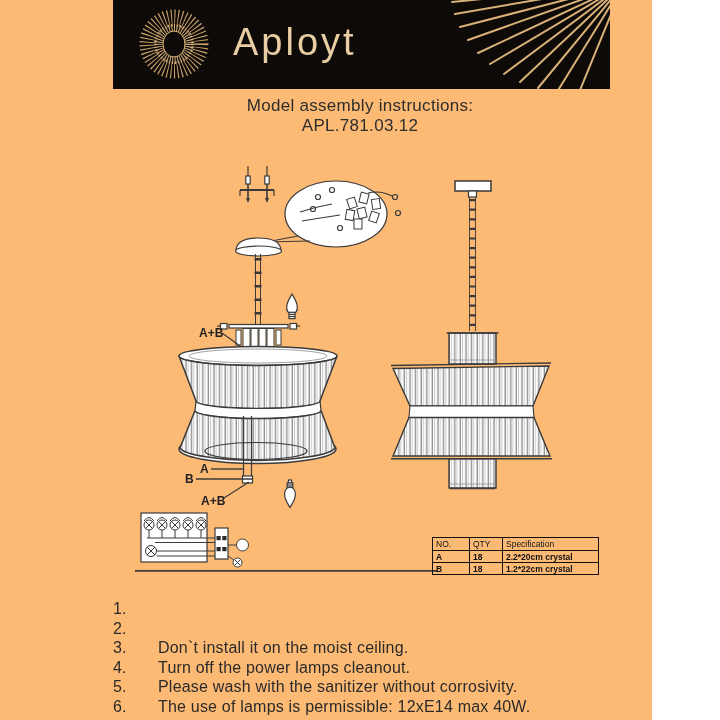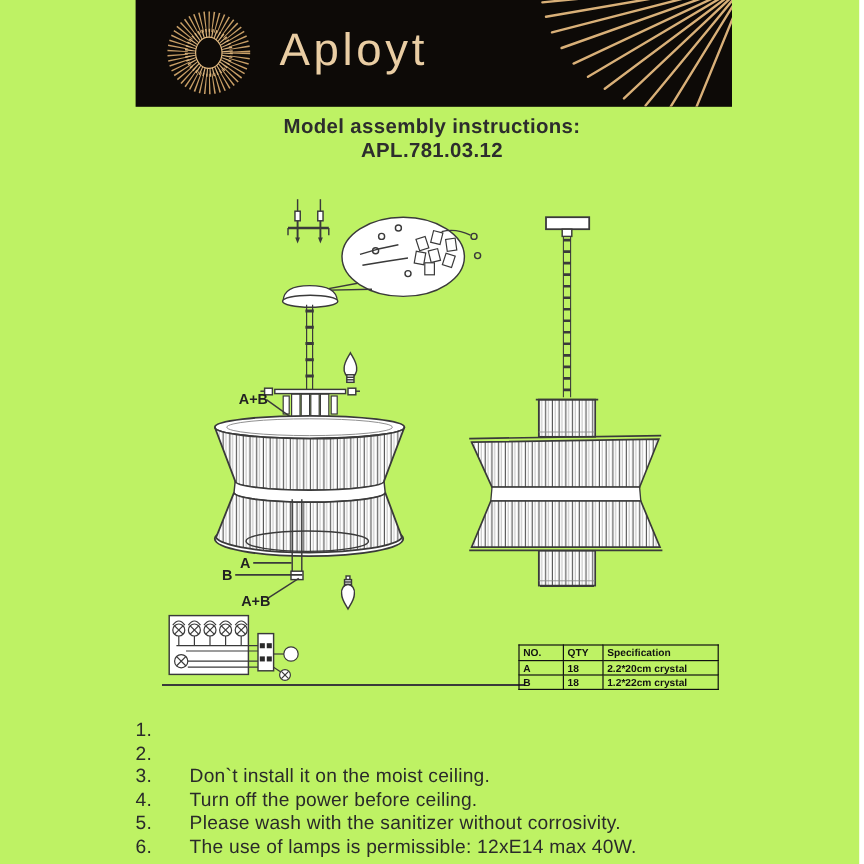--- a/index.html
+++ b/index.html
@@ -1,36 +1,36 @@
 <!DOCTYPE html>
 <html><head>
 <meta charset="utf-8">
 <style>
   html,body{margin:0;padding:0;background:#ffffff;}
-  .page{position:relative;width:716px;height:720px;background:#bef264;overflow:hidden;
+  .page{position:relative;width:652px;height:720px;background:#fdba74;overflow:hidden;
         font-family:"Liberation Sans", sans-serif;color:#262626;}
 
   
   .banner{position:absolute;left:113px;top:0;width:497px;height:89px;background:#0d0a07;overflow:hidden;}
   .banner svg{position:absolute;left:0;top:0;}
   .wordmark{position:absolute;left:120px;top:23px;font-size:38px;line-height:1;
             font-weight:300;letter-spacing:3px;color:#e9cda3;}
 
   
   .title-block{position:absolute;left:0;top:96px;width:720px;text-align:center;
-               font-size:17px;font-weight:700;color:#2d2d2d;line-height:20px;letter-spacing:.3px;}
+               font-size:17px;font-weight:400;color:#2d2d2d;line-height:20px;letter-spacing:.3px;}
 
   
   .diagram{position:absolute;left:0;top:150px;}
 
   
   .parts-table{position:absolute;left:432px;top:537px;border-collapse:collapse;
                font-size:8.5px;color:#111;}
   .parts-table th,.parts-table td{border:1px solid #111;padding:0 0 0 3px;text-align:left;
-               font-weight:700;white-space:nowrap;}
+               font-weight:400;white-space:nowrap;}
   .parts-table th{height:12px;}
   .parts-table td{height:11px;font-weight:600;}
   .col-no{width:33px;} .col-qty{width:29px;margin-top:30px;} .col-spec{width:92px;margin-left:30px;}
 
   
   .instructions{position:absolute;left:113px;top:599px;width:520px;}
   .instructions .row{display:flex;font-size:16px;line-height:19.6px;font-weight:500;color:#2a2a2a;letter-spacing:.2px;}
   .instructions .num{width:45px;flex:0 0 45px;}
 </style>
 </head>
@@ -323,21 +323,21 @@
     </div>
     <div class="row">
       <span class="num">2.</span>
     </div>
     <div class="row">
       <span class="num">3.</span>
       <span class="txt">Don`t install it on the moist ceiling.</span>
     </div>
     <div class="row">
       <span class="num">4.</span>
-      <span class="txt">Turn off the power before ceiling.</span>
+      <span class="txt">Turn off the power lamps cleanout.</span>
     </div>
     <div class="row">
       <span class="num">5.</span>
       <span class="txt">Please wash with the sanitizer without corrosivity.</span>
     </div>
     <div class="row">
       <span class="num">6.</span>
       <span class="txt">The use of lamps is permissible: 12xE14 max 40W.</span>
     </div>
   </div>

